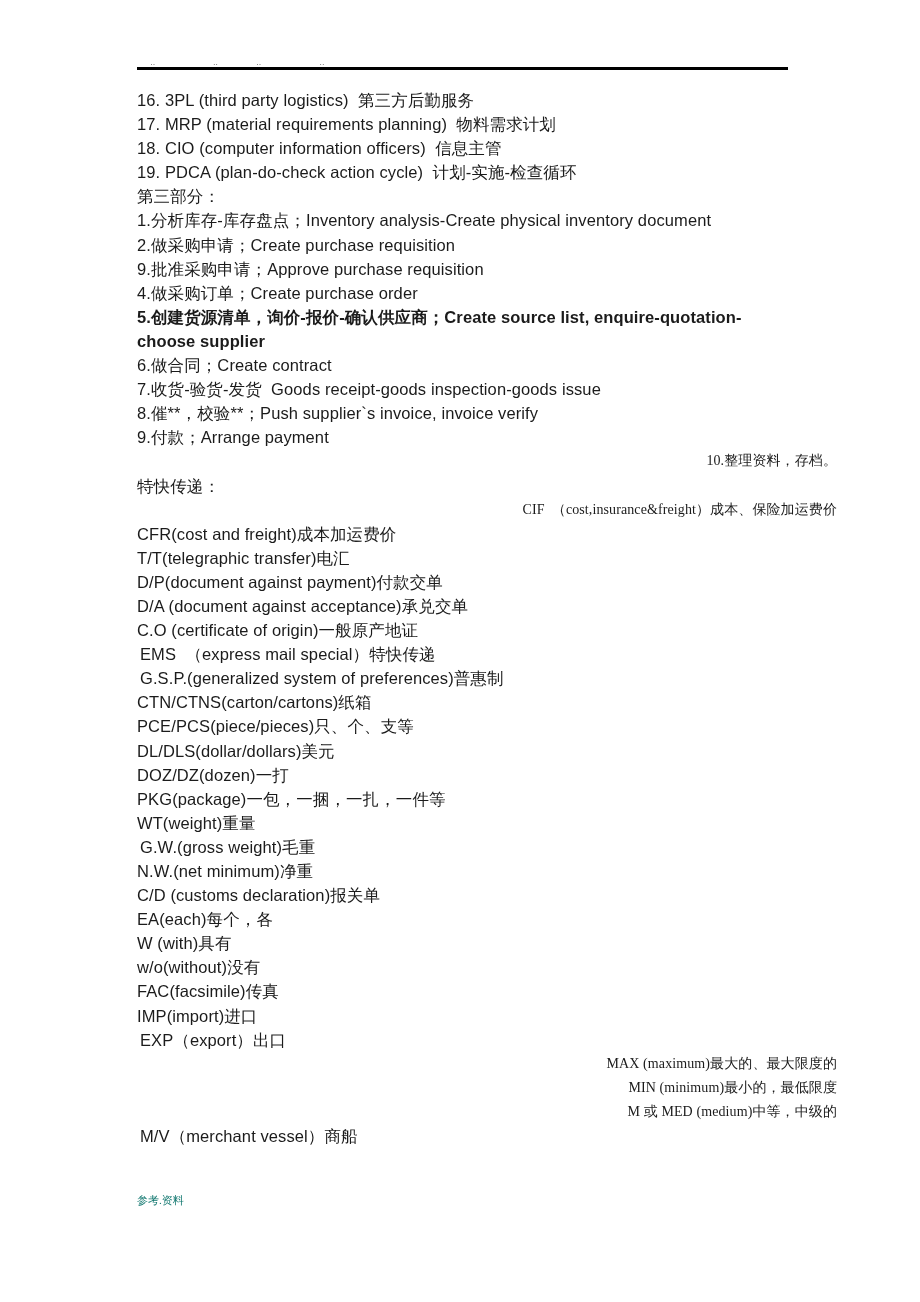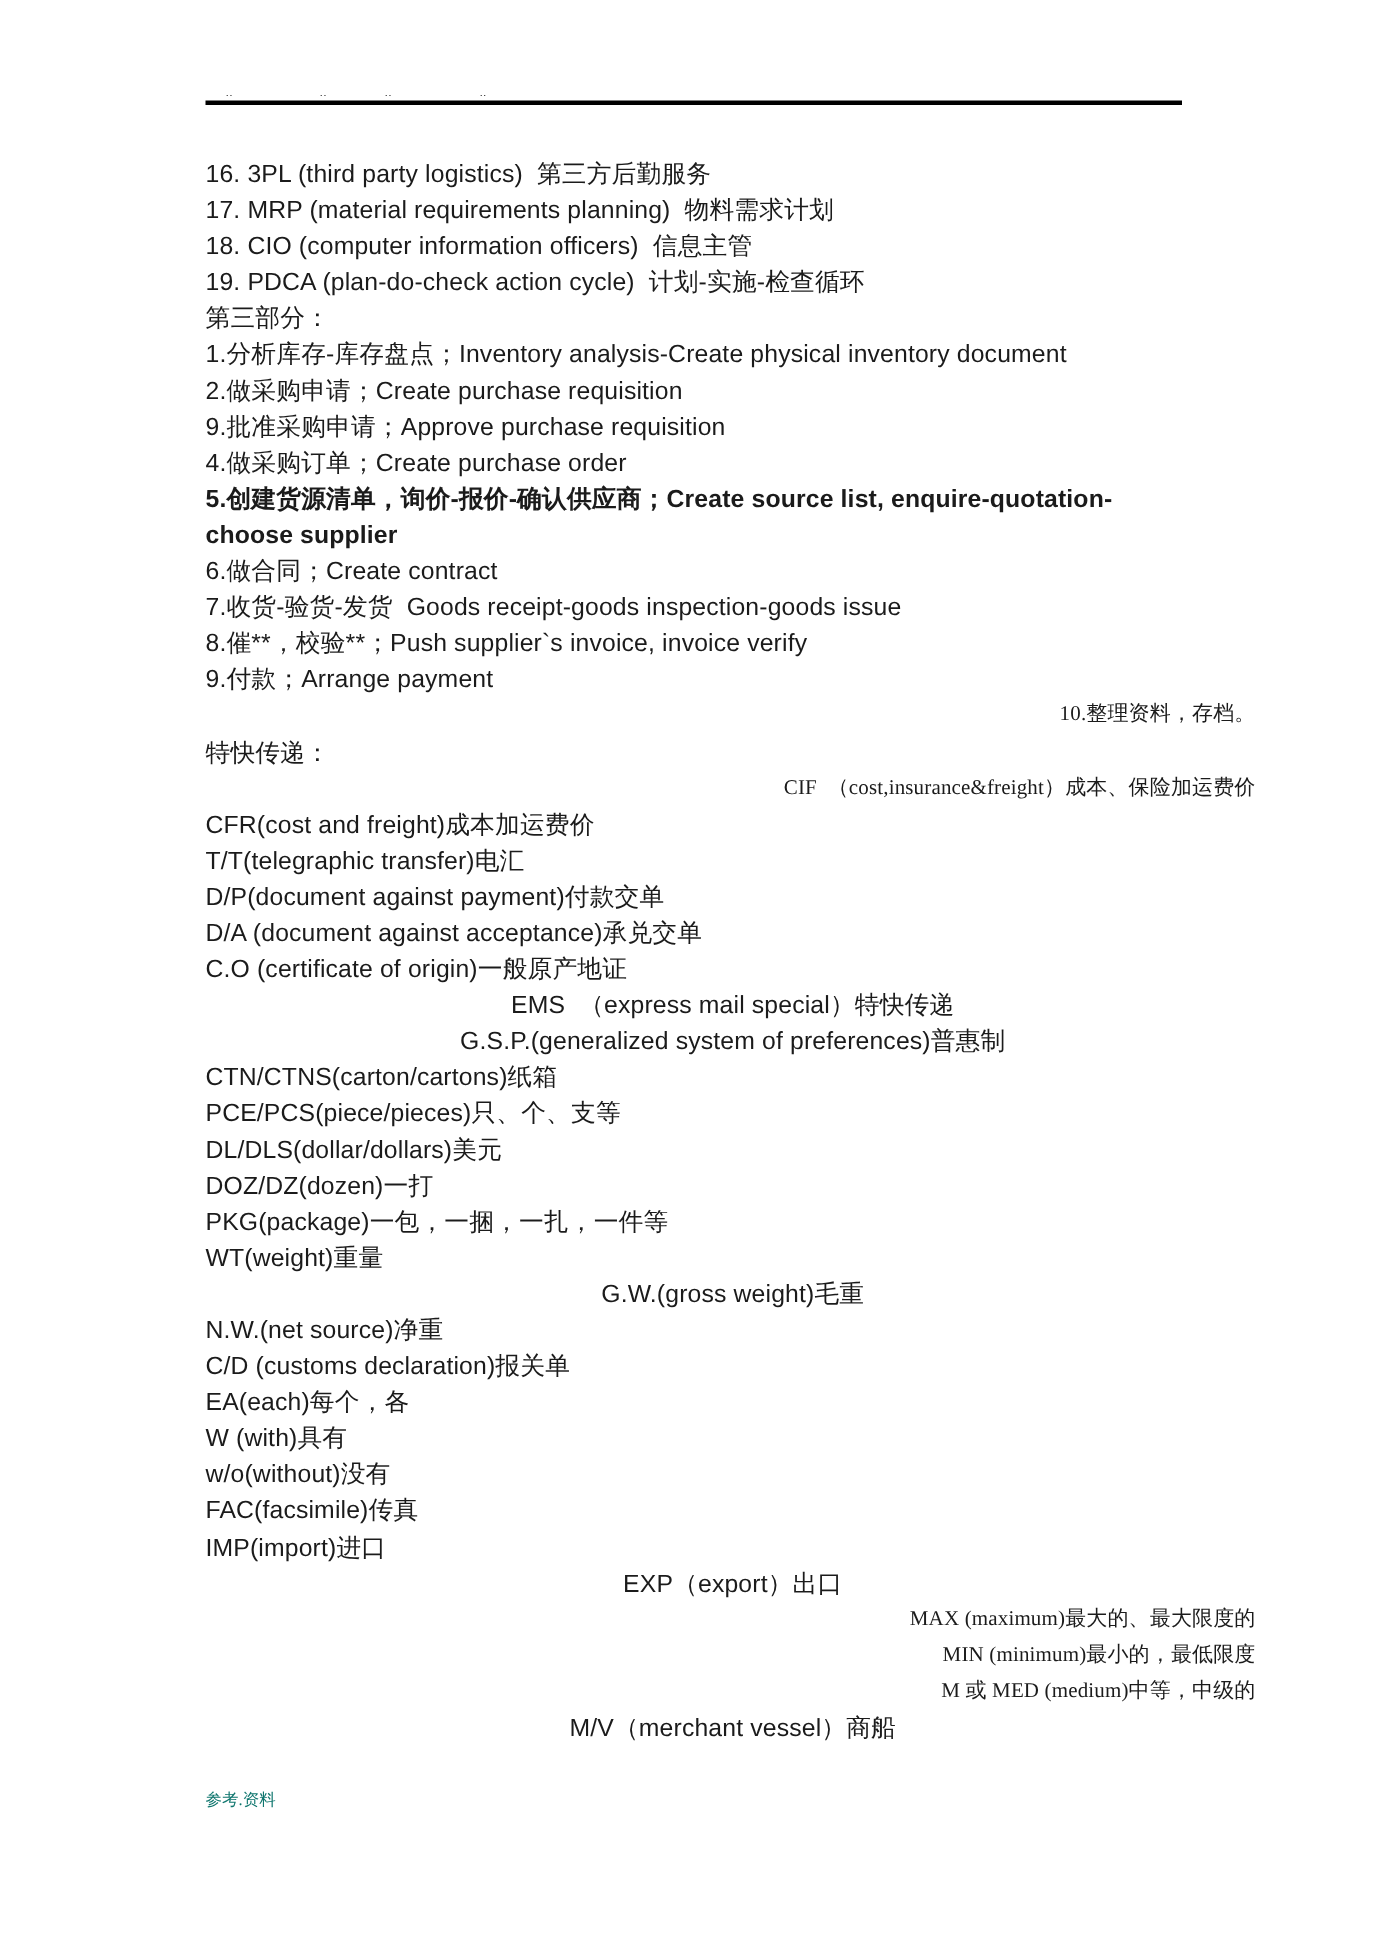--- a/index.html
+++ b/index.html
@@ -54,42 +54,40 @@
     height: 3px;
     background: #000000;
   }
 
   
   .body-text {
     position: absolute;
     left: 137px;
     top: 88px;
     width: 700px;
-    margin-top: 16px;
   }
 
   .line {
     font-size: 16.5px;
     line-height: 24.1px;
     white-space: pre-wrap;
     color: #1b1b1b;
     letter-spacing: 0.1px;
   }
 
   
   .line.serif {
     font-family: "Liberation Serif", "DejaVu Serif", serif;
     font-size: 14px;
     text-align: right;
   }
 
   
   .line.indent {
     padding-left: 3px;
-    text-align: center;
   }
 
   .line.wrap {
     width: 645px;
     font-weight: bold;
   }
 
   
   .footer {
     position: absolute;
@@ -145,21 +143,21 @@
       <div class="line">C.O (certificate of origin)一般原产地证</div>
       <div class="line indent">EMS  （express mail special）特快传递</div>
       <div class="line indent">G.S.P.(generalized system of preferences)普惠制</div>
       <div class="line">CTN/CTNS(carton/cartons)纸箱</div>
       <div class="line">PCE/PCS(piece/pieces)只、个、支等</div>
       <div class="line">DL/DLS(dollar/dollars)美元</div>
       <div class="line">DOZ/DZ(dozen)一打</div>
       <div class="line">PKG(package)一包，一捆，一扎，一件等</div>
       <div class="line">WT(weight)重量</div>
       <div class="line indent">G.W.(gross weight)毛重</div>
-      <div class="line">N.W.(net source)净重</div>
+      <div class="line">N.W.(net minimum)净重</div>
       <div class="line">C/D (customs declaration)报关单</div>
       <div class="line">EA(each)每个，各</div>
       <div class="line">W (with)具有</div>
       <div class="line">w/o(without)没有</div>
       <div class="line">FAC(facsimile)传真</div>
       <div class="line">IMP(import)进口</div>
       <div class="line indent">EXP（export）出口</div>
       <div class="line serif">MAX (maximum)最大的、最大限度的</div>
       <div class="line serif">MIN (minimum)最小的，最低限度</div>
       <div class="line serif">M 或 MED (medium)中等，中级的</div>

